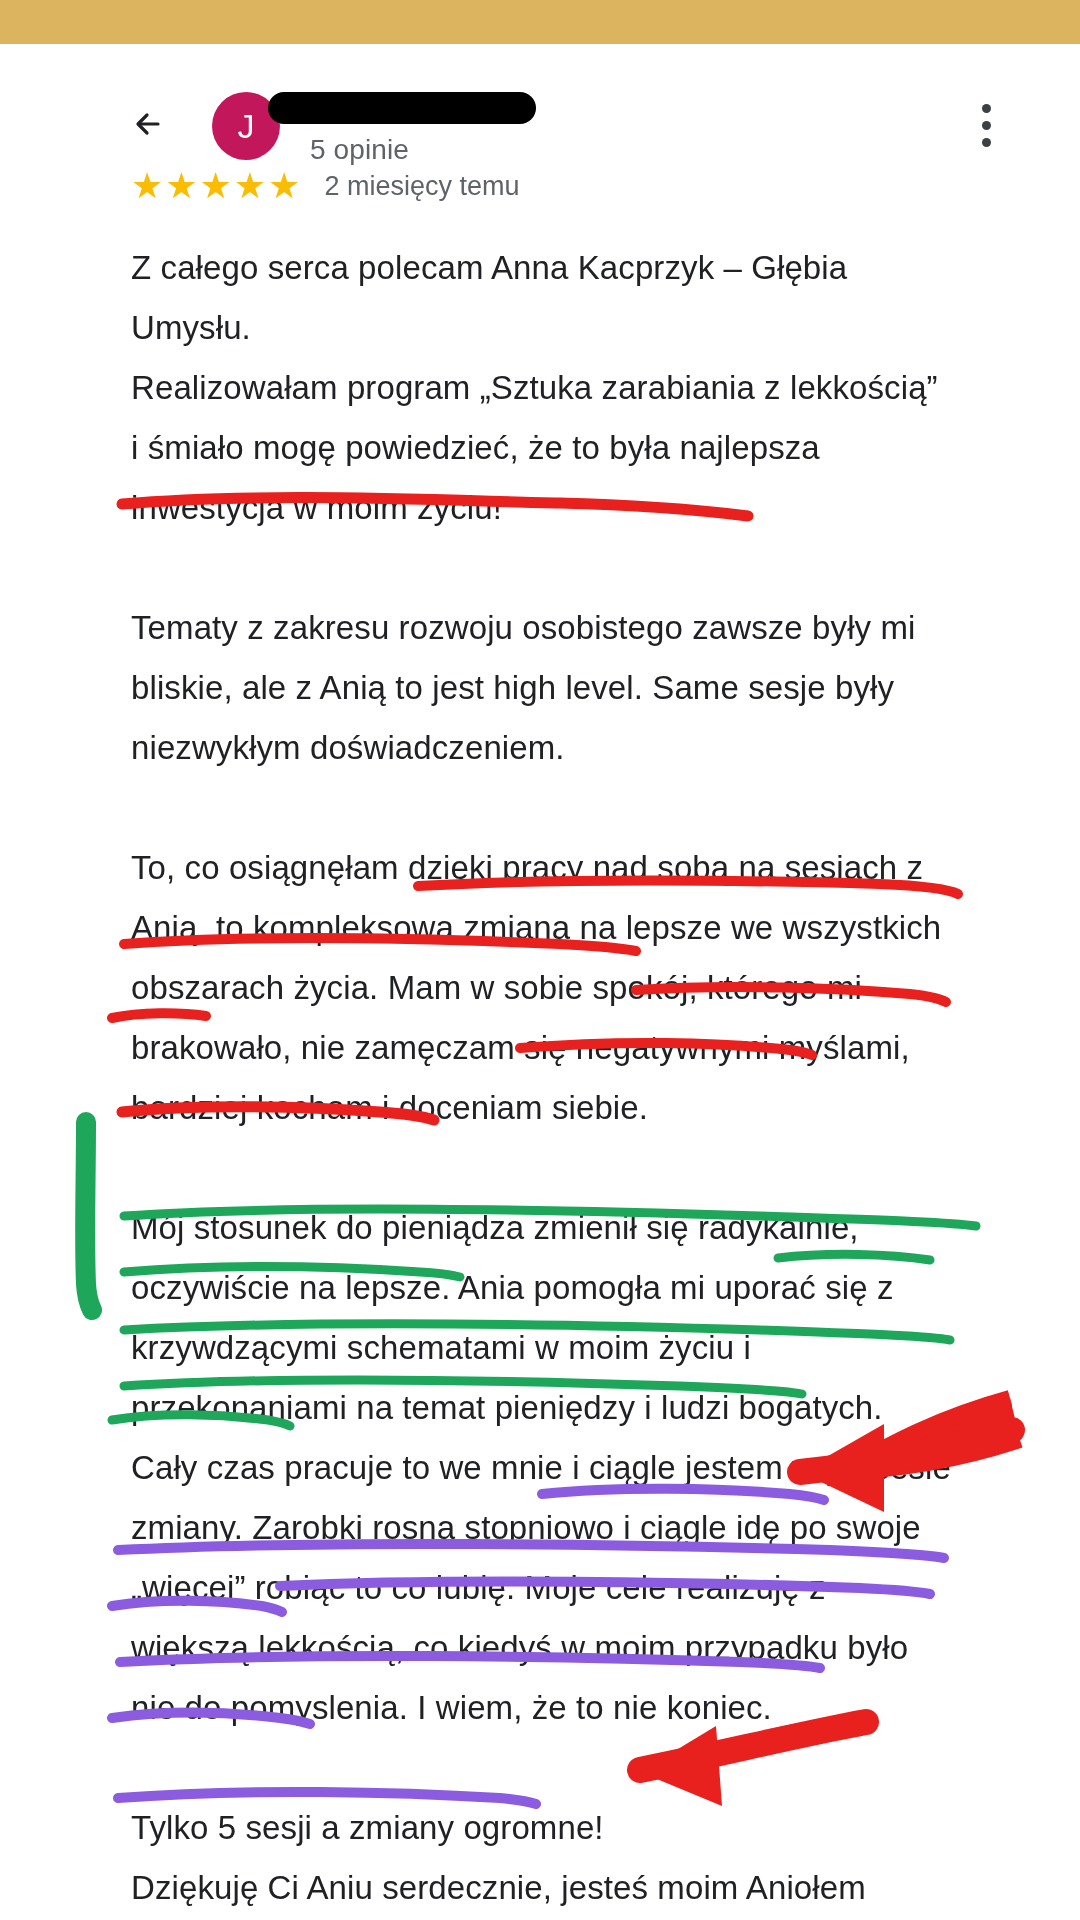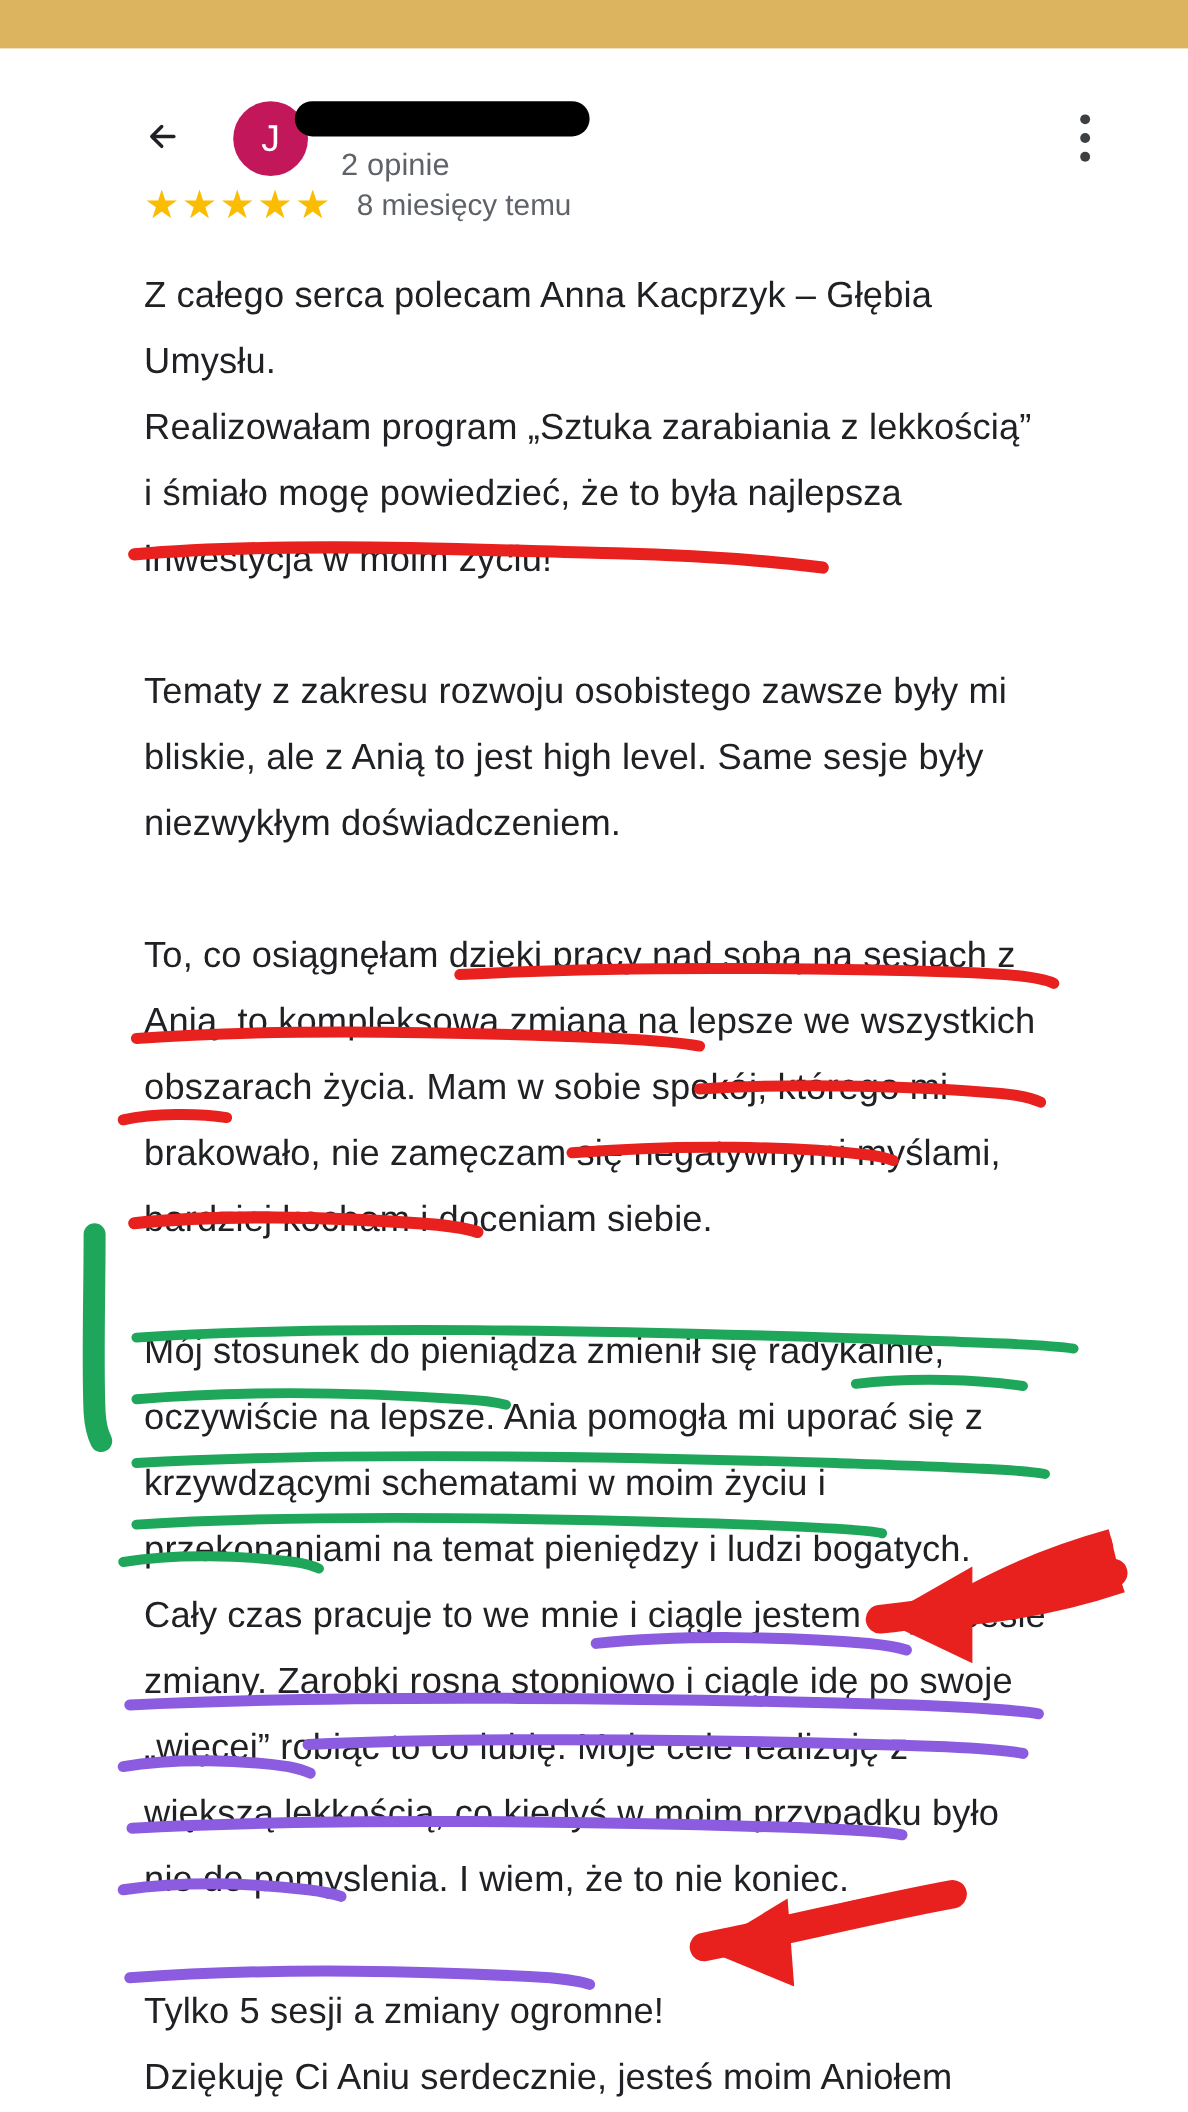--- a/index.html
+++ b/index.html
@@ -143,32 +143,32 @@
     <svg width="44" height="44" viewBox="0 0 44 44" aria-hidden="true">
       <path d="M30 22 H11" stroke="#202124" stroke-width="3.2" stroke-linecap="round" fill="none"></path>
       <path d="M19 13 L10 22 L19 31" stroke="#202124" stroke-width="3.2" stroke-linecap="round" stroke-linejoin="round" fill="none"></path>
     </svg>
   </div>
 
   <div class="avatar">J</div>
 
   <div class="redacted-name"></div>
 
-  <div class="review-count">2 opinie</div>
+  <div class="review-count">5 opinie</div>
 
   <div class="overflow-menu">
     <i></i>
       <i></i>
       <i></i>
   </div>
 </div>
 
 <div class="rating-row">
   <span class="stars">★★★★★</span>
-  <span class="review-time">8 miesięcy temu</span>
+  <span class="review-time">2 miesięcy temu</span>
 </div>
 
 <div class="review-body">Z całego serca polecam Anna Kacprzyk – Głębia Umysłu.
 Realizowałam program „Sztuka zarabiania z lekkością” i śmiało mogę powiedzieć, że to była najlepsza inwestycja w moim życiu!
 
 Tematy z zakresu rozwoju osobistego zawsze były mi bliskie, ale z Anią to jest high level. Same sesje były niezwykłym doświadczeniem.
 
 To, co osiągnęłam dzięki pracy nad sobą na sesjach z Anią, to kompleksowa zmiana na lepsze we wszystkich obszarach życia. Mam w sobie spokój, którego mi brakowało, nie zamęczam się negatywnymi myślami, bardziej kocham i doceniam siebie.
 
 Mój stosunek do pieniądza zmienił się radykalnie, oczywiście na lepsze. Ania pomogła mi uporać się z krzywdzącymi schematami w moim życiu i przekonaniami na temat pieniędzy i ludzi bogatych. Cały czas pracuje to we mnie i ciągle jestem w procesie zmiany. Zarobki rosną stopniowo i ciągle idę po swoje „więcej” robiąc to co lubię. Moje cele realizuję z większą lekkością, co kiedyś w moim przypadku było nie do pomyslenia. I wiem, że to nie koniec.

